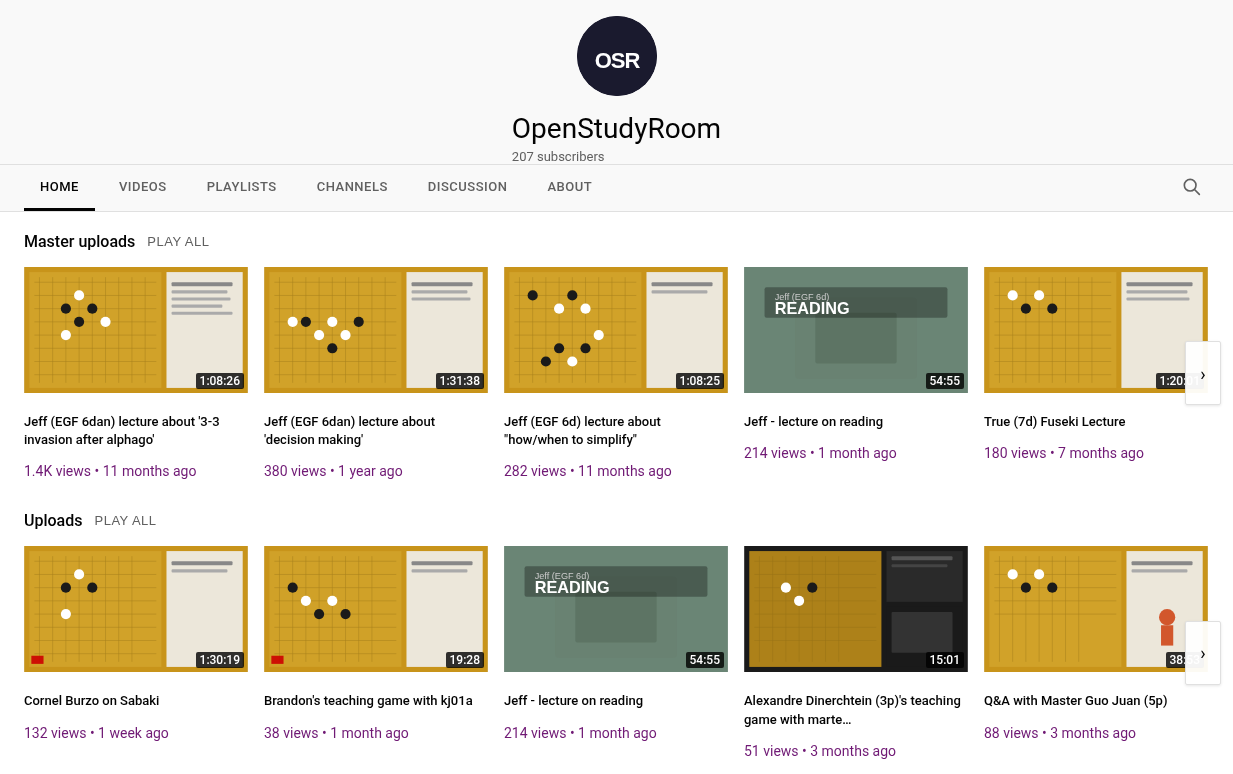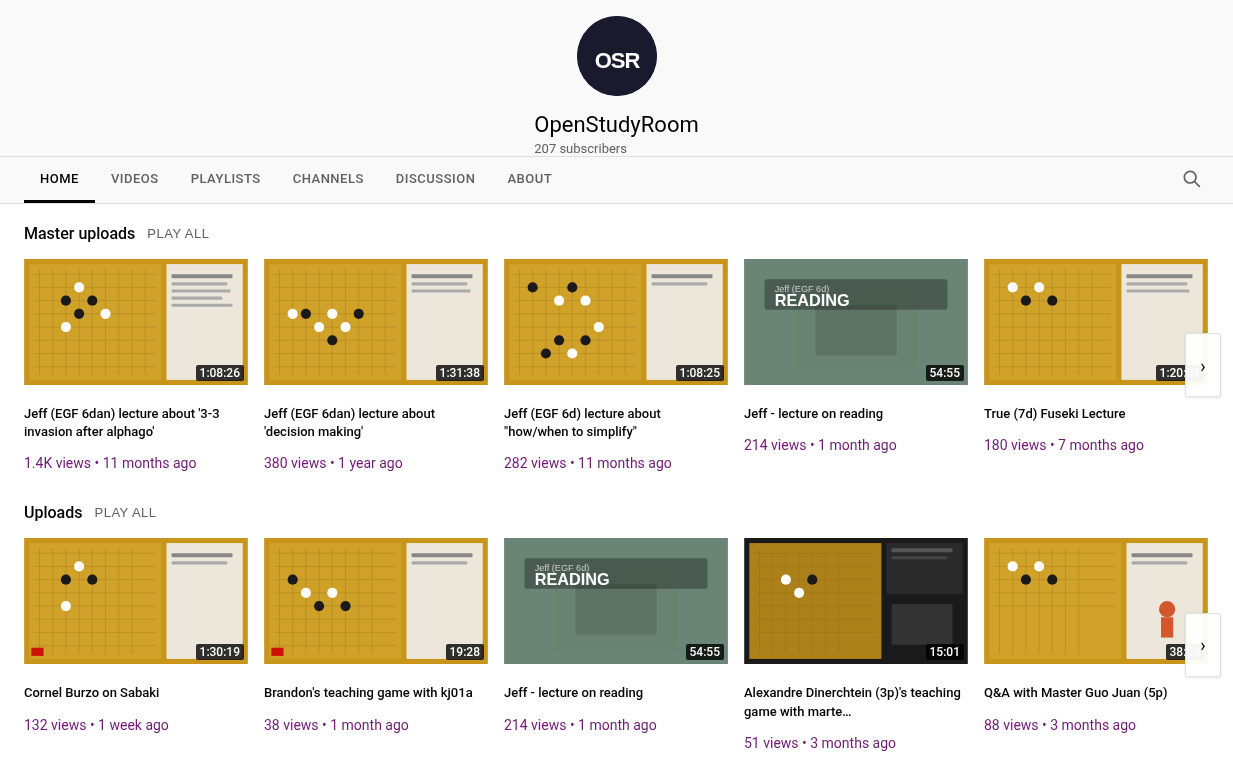--- a/index.html
+++ b/index.html
@@ -25,38 +25,38 @@
       justify-content: center;
       flex-shrink: 0;
       overflow: hidden;
     }
     .channel-info {
       display: flex;
       flex-direction: column;
       justify-content: center;
     }
     .channel-name {
-      font-size: 22px;
+      font-size: 28px;
       font-weight: 400;
       color: #030303;
     }
     .channel-subscribers {
       font-size: 13px;
       color: #606060;
       margin-top: 4px;
     }
 
     
     .channel-nav {
       display: flex;
       align-items: center;
       padding: 0 24px;
       background: #f9f9f9;
       border-bottom: 1px solid #e0e0e0;
-      gap: 0;
+      gap: 8px;
     }
     .nav-tab {
       padding: 14px 16px;
       font-size: 13px;
       font-weight: 500;
       color: #606060;
       text-transform: uppercase;
       letter-spacing: 0.5px;
       cursor: pointer;
       border-bottom: 3px solid transparent;

